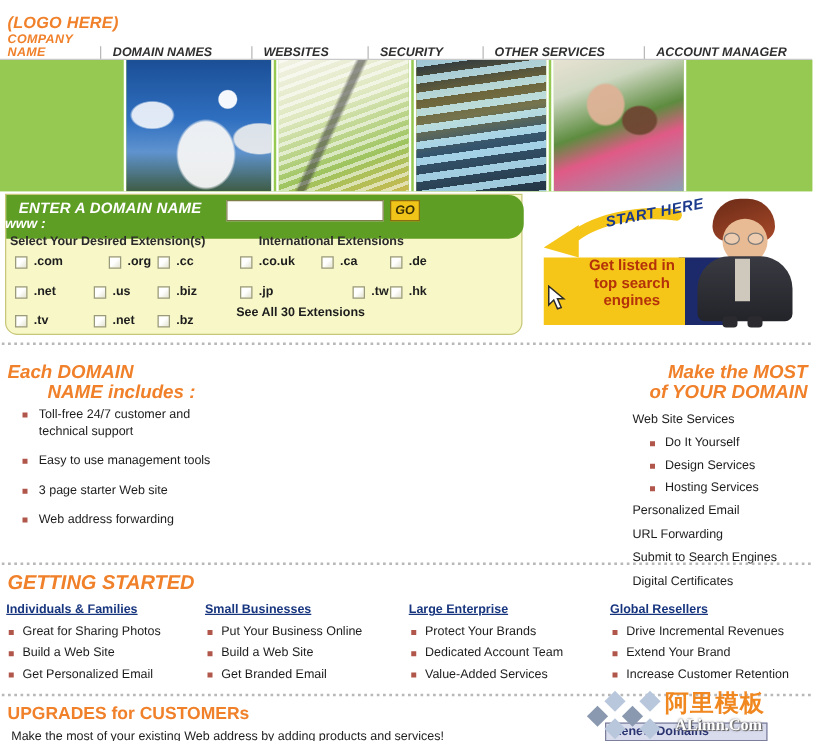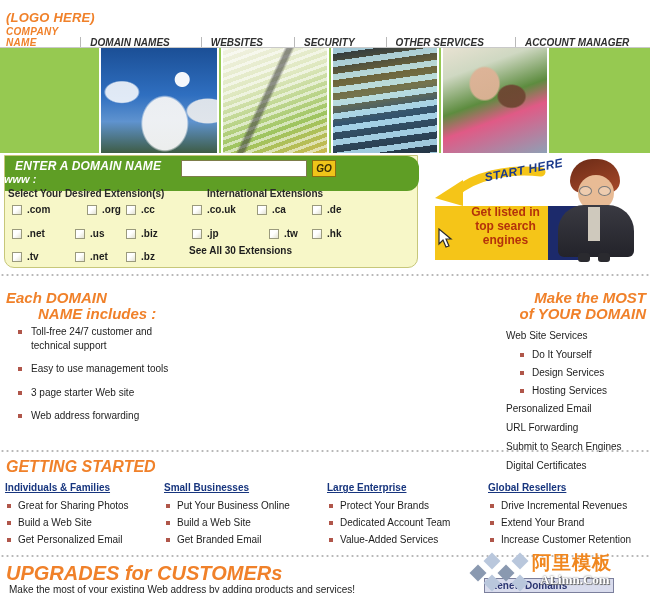--- a/index.html
+++ b/index.html
@@ -241,21 +241,21 @@
     font-size:10px; font-weight:bold; color:#17357e;
     text-decoration:underline; margin-bottom:7px; cursor:pointer;
   }
   .gs-item { display:flex; align-items:flex-start; margin-bottom:6px; }
   .gs-item .bullet-sq { margin:4px 7px 0 2px; }
   .gs-text { font-size:10px; color:#1d1d1d; }
 
   
   .up-title {
     position:absolute; left:6px; top:562px;
-    font-size:20px; font-weight:bold; font-style:italic; color:#f0812a;
+    font-size:14px; font-weight:bold; color:#f0812a;
   }
   .up-sub {
     position:absolute; left:9px; top:584px;
     font-size:10px; color:#1d1d1d;
   }
   .renew-btn {
     position:absolute; left:484px; top:578px; width:130px; height:15px;
     background:#d9dced; border:1px solid #7b7f9c;
     font-size:10px; font-weight:bold; color:#2a3470;
     display:flex; align-items:center; padding-left:5px; cursor:pointer;
@@ -370,21 +370,21 @@
     <span class="cb-label">.ca</span>
   </div>
   <div class="cb-row" style="left:312px;top:204px;">
     <span class="cb"></span>
     <span class="cb-label">.de</span>
   </div>
   <div class="cb-row" style="left:192px;top:228px;">
     <span class="cb"></span>
     <span class="cb-label">.jp</span>
   </div>
-  <div class="cb-row" style="left:269px;top:228px;">
+  <div class="cb-row" style="left:282px;top:228px;">
     <span class="cb"></span>
     <span class="cb-label">.tw</span>
   </div>
   <div class="cb-row" style="left:312px;top:228px;">
     <span class="cb"></span>
     <span class="cb-label">.hk</span>
   </div>
 
   <div class="see-all">See All 30 Extensions</div>
 

